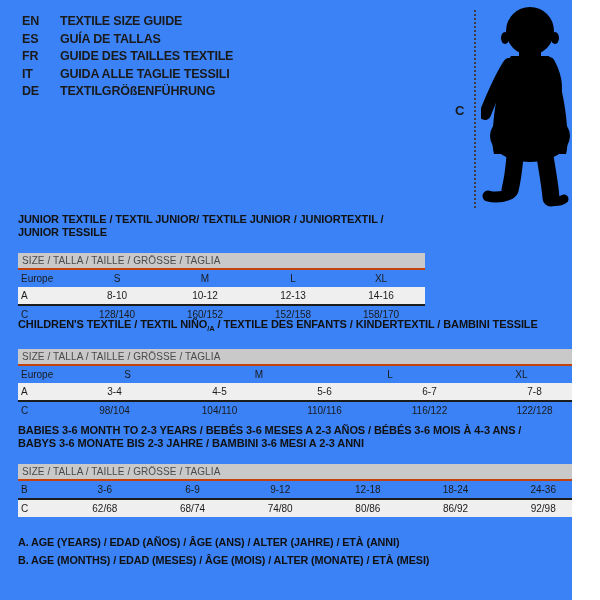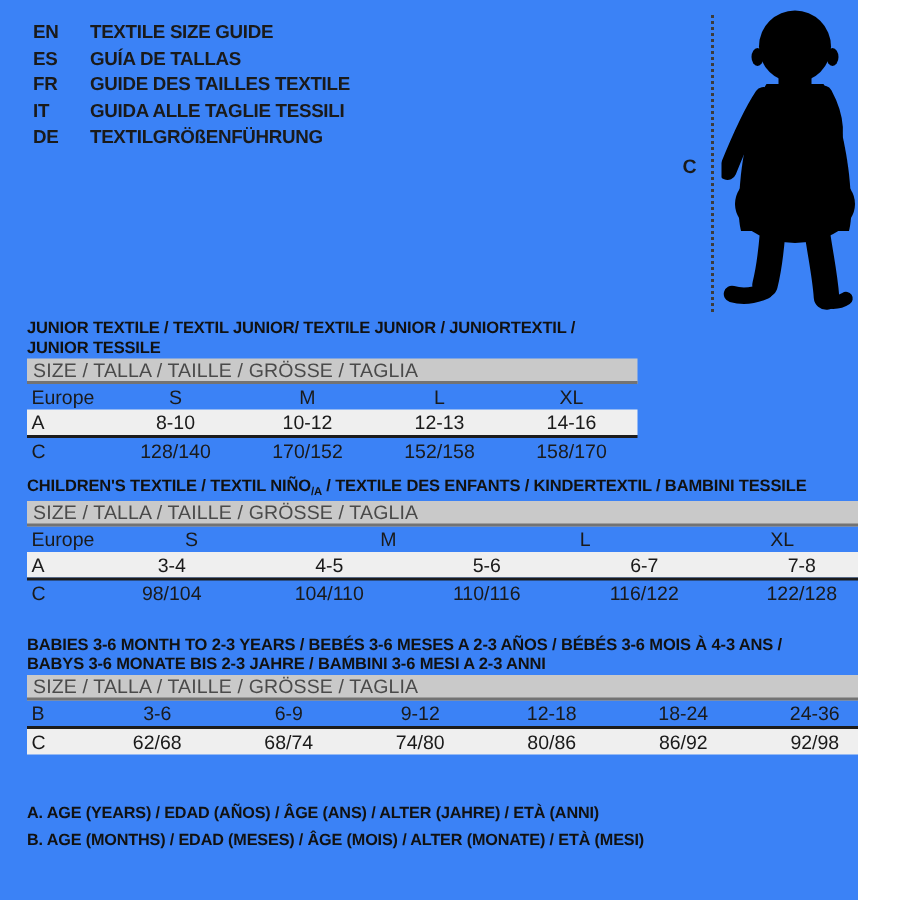--- a/index.html
+++ b/index.html
@@ -16,25 +16,25 @@
   .c-label{position:absolute;left:455px;top:103px;font-weight:bold;font-size:13px;}
   .baby-svg{position:absolute;left:481px;top:6px;}
   
   .section{position:absolute;left:18px;}
   .s1{top:213px;width:407px;}
   .s2{top:318px;width:569px;}
   .s3{top:424px;width:569px;}
   .tbl-title{font-weight:bold;font-size:11px;line-height:13px;letter-spacing:-0.1px;color:#111;}
   .tbl-title .subscript{font-size:7.5px;vertical-align:sub;}
   .size-bar{
-    margin-top:0;height:15px;line-height:15px;background:#c9c9c9;
-    border-bottom:2px solid #737373;color:#4a4a4a;font-size:13px;
+    margin-top:14px;height:15px;line-height:15px;background:#c9c9c9;
+    border-bottom:2px solid #c2410c;color:#4a4a4a;font-size:10px;
     padding-left:4px;letter-spacing:0.1px;
   }
-  .row{display:flex;height:17px;line-height:17px;font-size:13px;color:#1a1a1a;}
+  .row{display:flex;height:17px;line-height:17px;font-size:10px;color:#1a1a1a;}
   .row.alt{background:#efefef;}
   .row.line-top{border-top:2px solid #1c1c1c;}
   .cell{flex:1;text-align:center;}
   .cell.lab{flex:none;text-align:left;padding-left:3px;}
   .s1 .cell.lab{width:52px;}
   .s2 .cell.lab{width:41px;}
   .s3 .cell.lab{width:40px;}
   
   .legend{position:absolute;left:18px;top:534px;}
   .legend-line{font-weight:bold;font-size:10.8px;line-height:17.5px;letter-spacing:-0.1px;color:#111;}
@@ -101,21 +101,21 @@
     <div class="row alt">
       <div class="cell lab">A</div>
       <div class="cell">8-10</div>
       <div class="cell">10-12</div>
       <div class="cell">12-13</div>
       <div class="cell">14-16</div>
     </div>
     <div class="row line-top">
       <div class="cell lab">C</div>
       <div class="cell">128/140</div>
-      <div class="cell">170/152</div>
+      <div class="cell">160/152</div>
       <div class="cell">152/158</div>
       <div class="cell">158/170</div>
     </div>
   </div>
 
   <div class="section s2">
     <div class="tbl-title"><span>CHILDREN'S TEXTILE / TEXTIL NIÑO</span><span class="subscript">/A</span><span> / TEXTILE DES ENFANTS / KINDERTEXTIL / BAMBINI TESSILE</span></div>
     <div class="size-bar">SIZE / TALLA / TAILLE / GRÖSSE / TAGLIA</div>
     <div class="row">
       <div class="cell lab">Europe</div>

